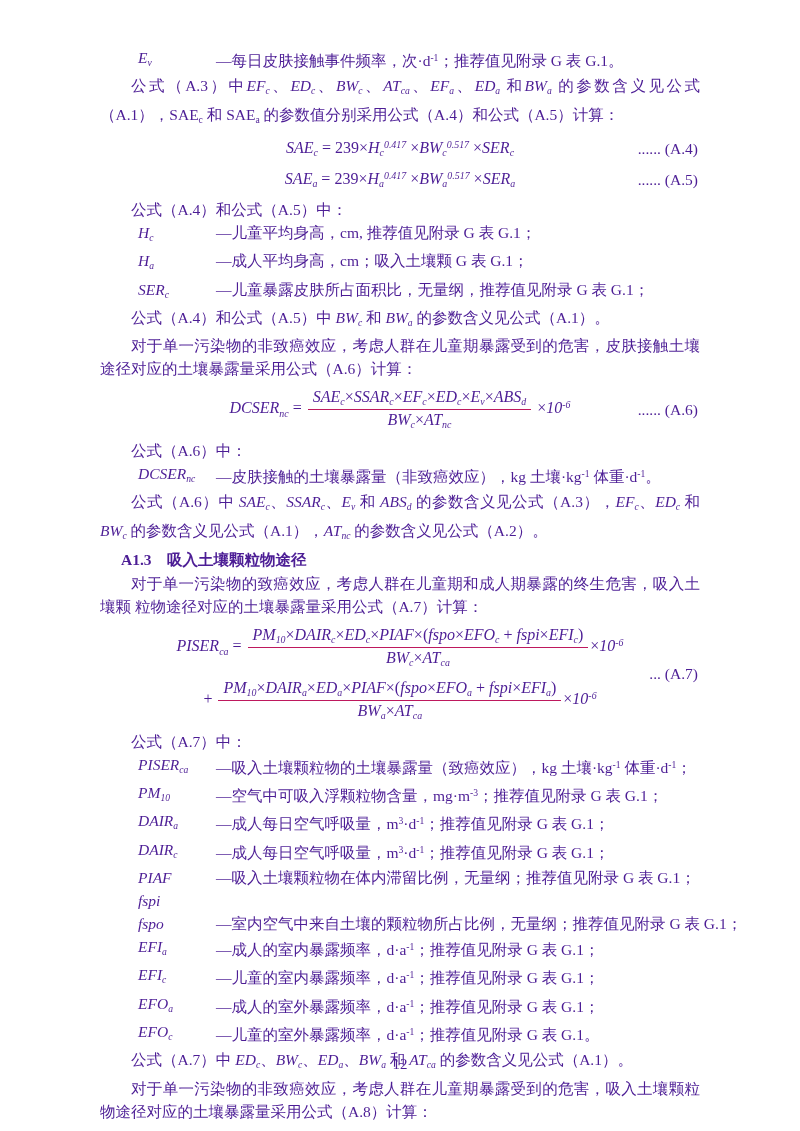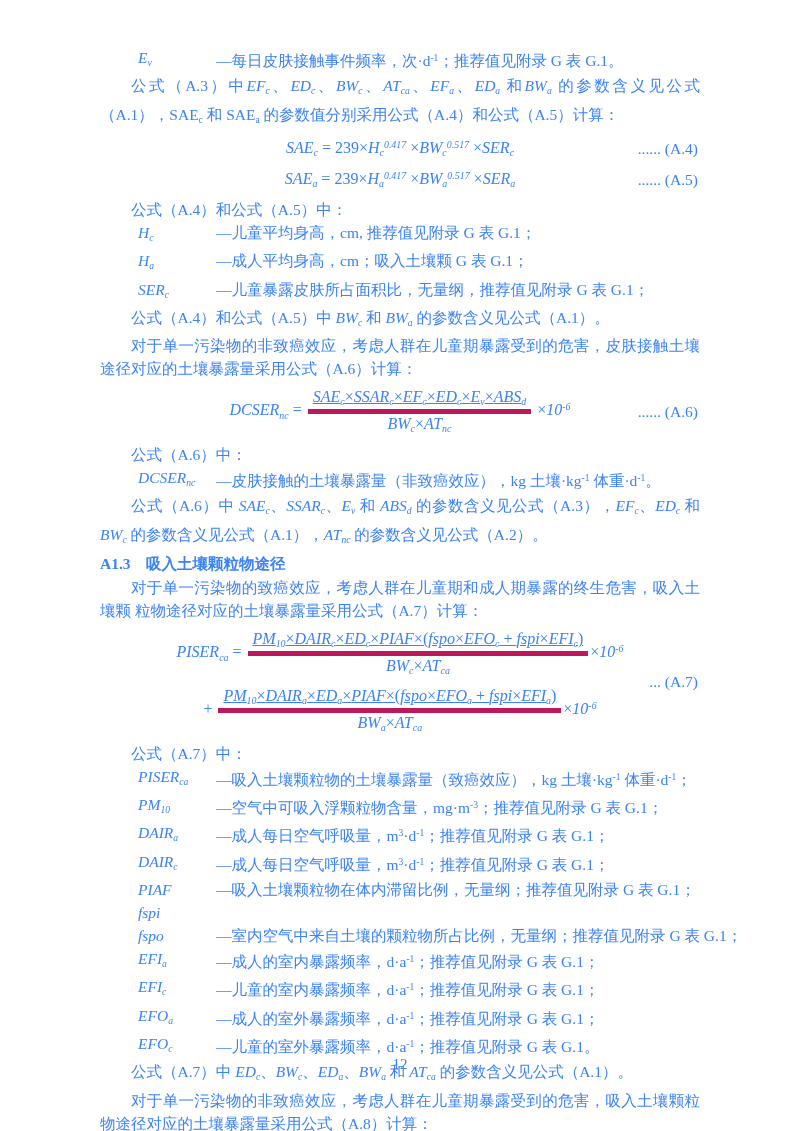--- a/index.html
+++ b/index.html
@@ -5,21 +5,21 @@
   * { box-sizing: border-box; }
   html, body { margin: 0; padding: 0; }
   body { background: #ffffff; }
   .page {
     position: relative;
     width: 800px;
     height: 1131px;
     background: #ffffff;
     overflow: hidden;
     font-family: "Liberation Serif", "DejaVu Serif", serif;
-    color: #3b82f6;
+    color: #4c1d95;
     font-size: 15.5px;
   }
   .content {
     position: absolute;
     left: 100px;
     top: 46px;
     width: 600px;
   }
   .para {
     line-height: 23px;
@@ -53,24 +53,24 @@
     transform: translateY(-50%);
     font-size: 15.5px;
     font-style: normal;
   }
   .frac {
     display: inline-block;
     vertical-align: middle;
     text-align: center;
     margin: 0 2px;
   }
-  .frac .num { display: block; border-bottom: 5px solid #be185d; padding: 0 5px 1px; text-decoration: underline; }
+  .frac .num { display: block; border-bottom: 1px solid #be185d; padding: 0 5px 1px; }
   .frac .den { display: block; padding: 1px 5px 0; }
   .seg-i  { font-style: italic; }
-  .seg-b  { font-weight: bold; }
+  .seg-b  { font-weight: bold; margin-left: 21px; }
   .seg-sub  { font-size: 0.62em; vertical-align: -0.35em; }
   .seg-isub { font-size: 0.62em; vertical-align: -0.35em; font-style: italic; }
   .seg-sup  { font-size: 0.62em; vertical-align: 0.5em; }
   .seg-isup { font-size: 0.62em; vertical-align: 0.5em; font-style: italic; }
   .page-number {
     position: absolute;
     left: 0; right: 0;
     top: 1056px;
     text-align: center;
     font-size: 15px;

